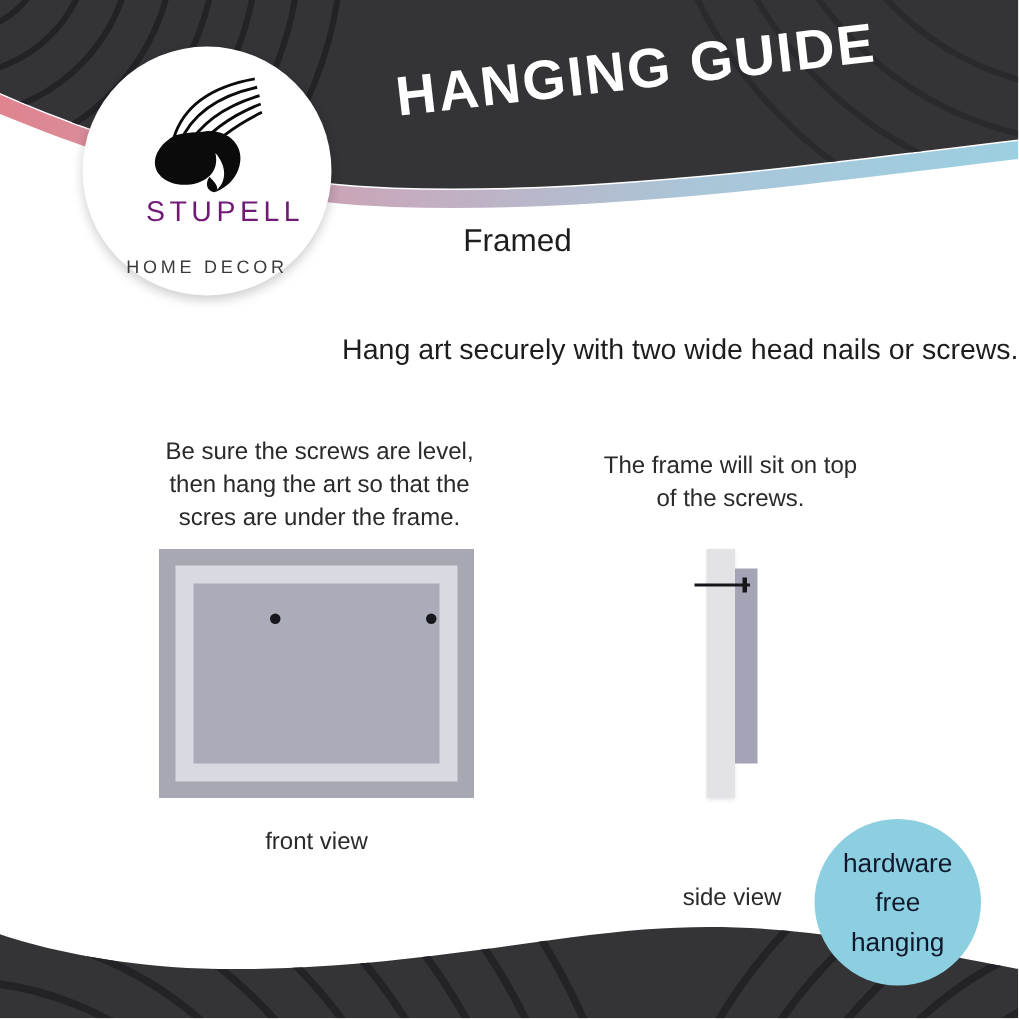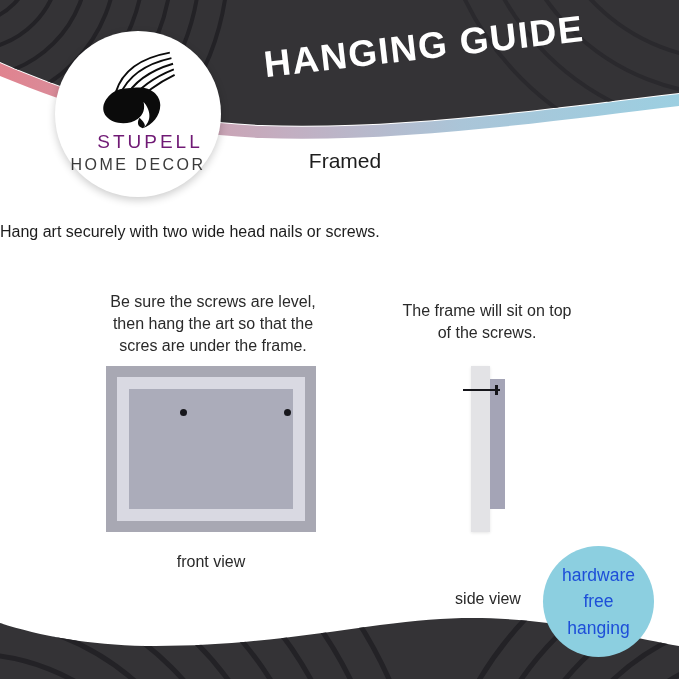--- a/index.html
+++ b/index.html
@@ -20,25 +20,25 @@
   }
 
   
   .logo-circle{
     left:55px;top:31px;width:166px;height:166px;border-radius:50%;
     background:#ffffff;box-shadow:0 3px 8px rgba(0,0,0,.20);
     display:flex;flex-direction:column;align-items:center;z-index:4;
   }
   .logo-swirl{margin-top:20px;}
   .logo-brand{font-size:19px;letter-spacing:3px;color:#701a75;margin-top:2px;margin-left:24px;}
-  .logo-sub{font-size:16px;letter-spacing:2.5px;color:#3a3a3a;margin-top:3px;}
+  .logo-sub{font-size:12px;letter-spacing:2.5px;color:#3a3a3a;margin-top:18px;}
 
   
   .product-name{left:190px;top:146px;width:310px;text-align:center;font-size:21px;line-height:1.42;color:#1d1d1d;}
-  .tagline{left:0;top:223px;width:679px;text-align:left;font-size:16px;color:#1d1d1d;}
+  .tagline{left:0;top:223px;width:679px;text-align:right;font-size:19px;color:#1d1d1d;}
 
   .instr{font-size:16px;line-height:1.38;text-align:center;color:#2a2a2a;}
   .instr-front{left:88px;top:291px;width:250px;}
   .instr-side{left:392px;top:300px;width:190px;}
 
   
   .front-frame{left:106px;top:366px;width:210px;height:166px;background:var(--frame_outer,#a8a8b3);}
   .front-mat{position:absolute;left:11px;top:11px;right:11px;bottom:11px;background:var(--frame_mat,#d9d9e2);}
   .front-canvas{position:absolute;left:12px;top:12px;right:12px;bottom:12px;background:var(--frame_canvas,#abacba);}
   .nail{position:absolute;width:7px;height:7px;border-radius:50%;background:#17171c;}
@@ -51,21 +51,21 @@
   .side-nail-shaft{left:463px;top:389px;width:37px;height:2px;background:#15151a;}
   .side-nail-head{left:495px;top:385px;width:3px;height:10px;background:#15151a;}
 
   .view-label{font-size:16px;color:#2a2a2a;text-align:center;}
   .label-front{left:106px;top:553px;width:210px;text-align:center;}
   .label-side{left:438px;top:590px;width:100px;}
 
   
   .badge{
     left:543px;top:546px;width:111px;height:111px;border-radius:50%;
-    background:var(--badge_blue,#8ccfe0);color:#1d4ed8;z-index:3;
+    background:var(--badge_blue,#8ccfe0);color:#0f172a;z-index:3;
     display:flex;align-items:center;justify-content:center;text-align:center;
     font-size:17.5px;line-height:1.5;
   }
 
   .ftr-svg{left:0;top:609px;z-index:1;}
 </style>
 </head>
 <body>
 
 <div class="stage">

